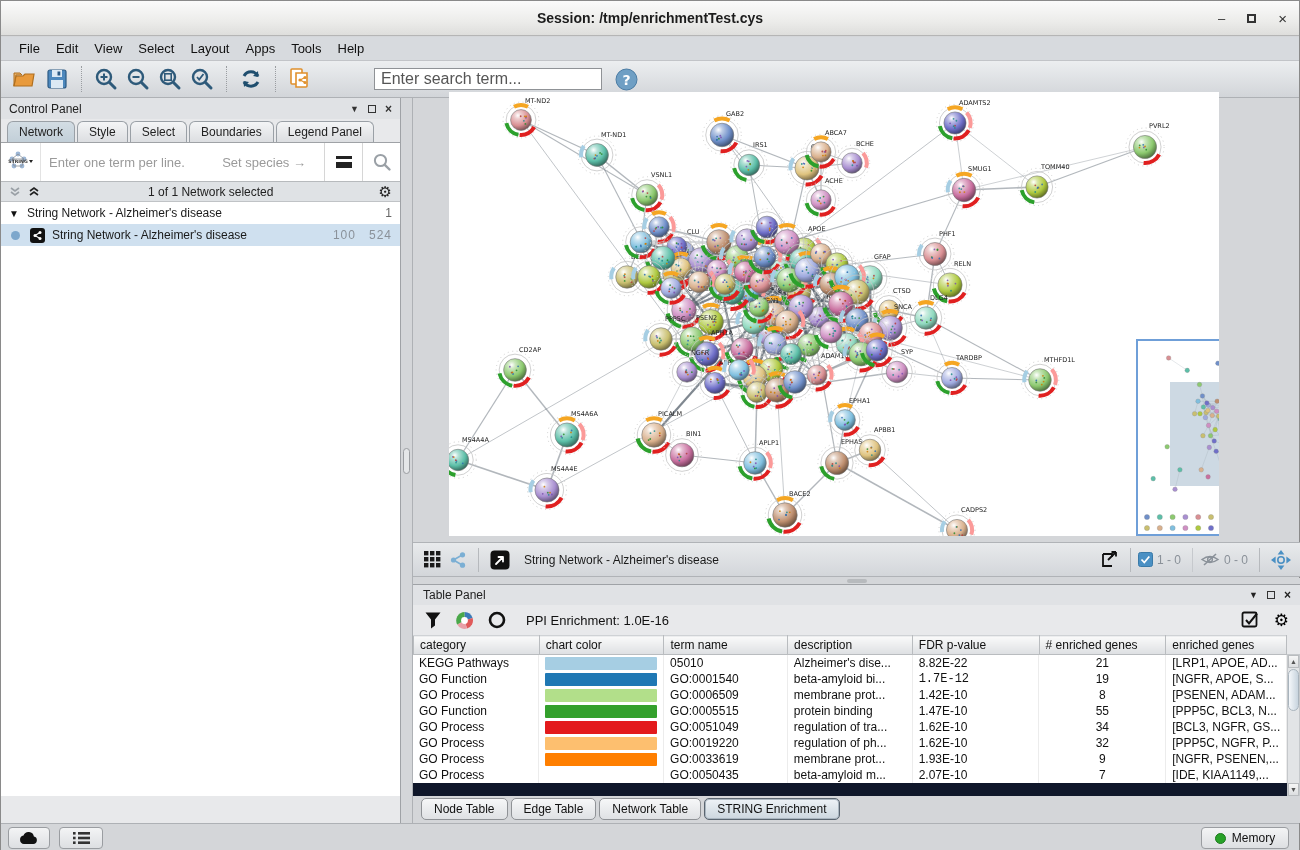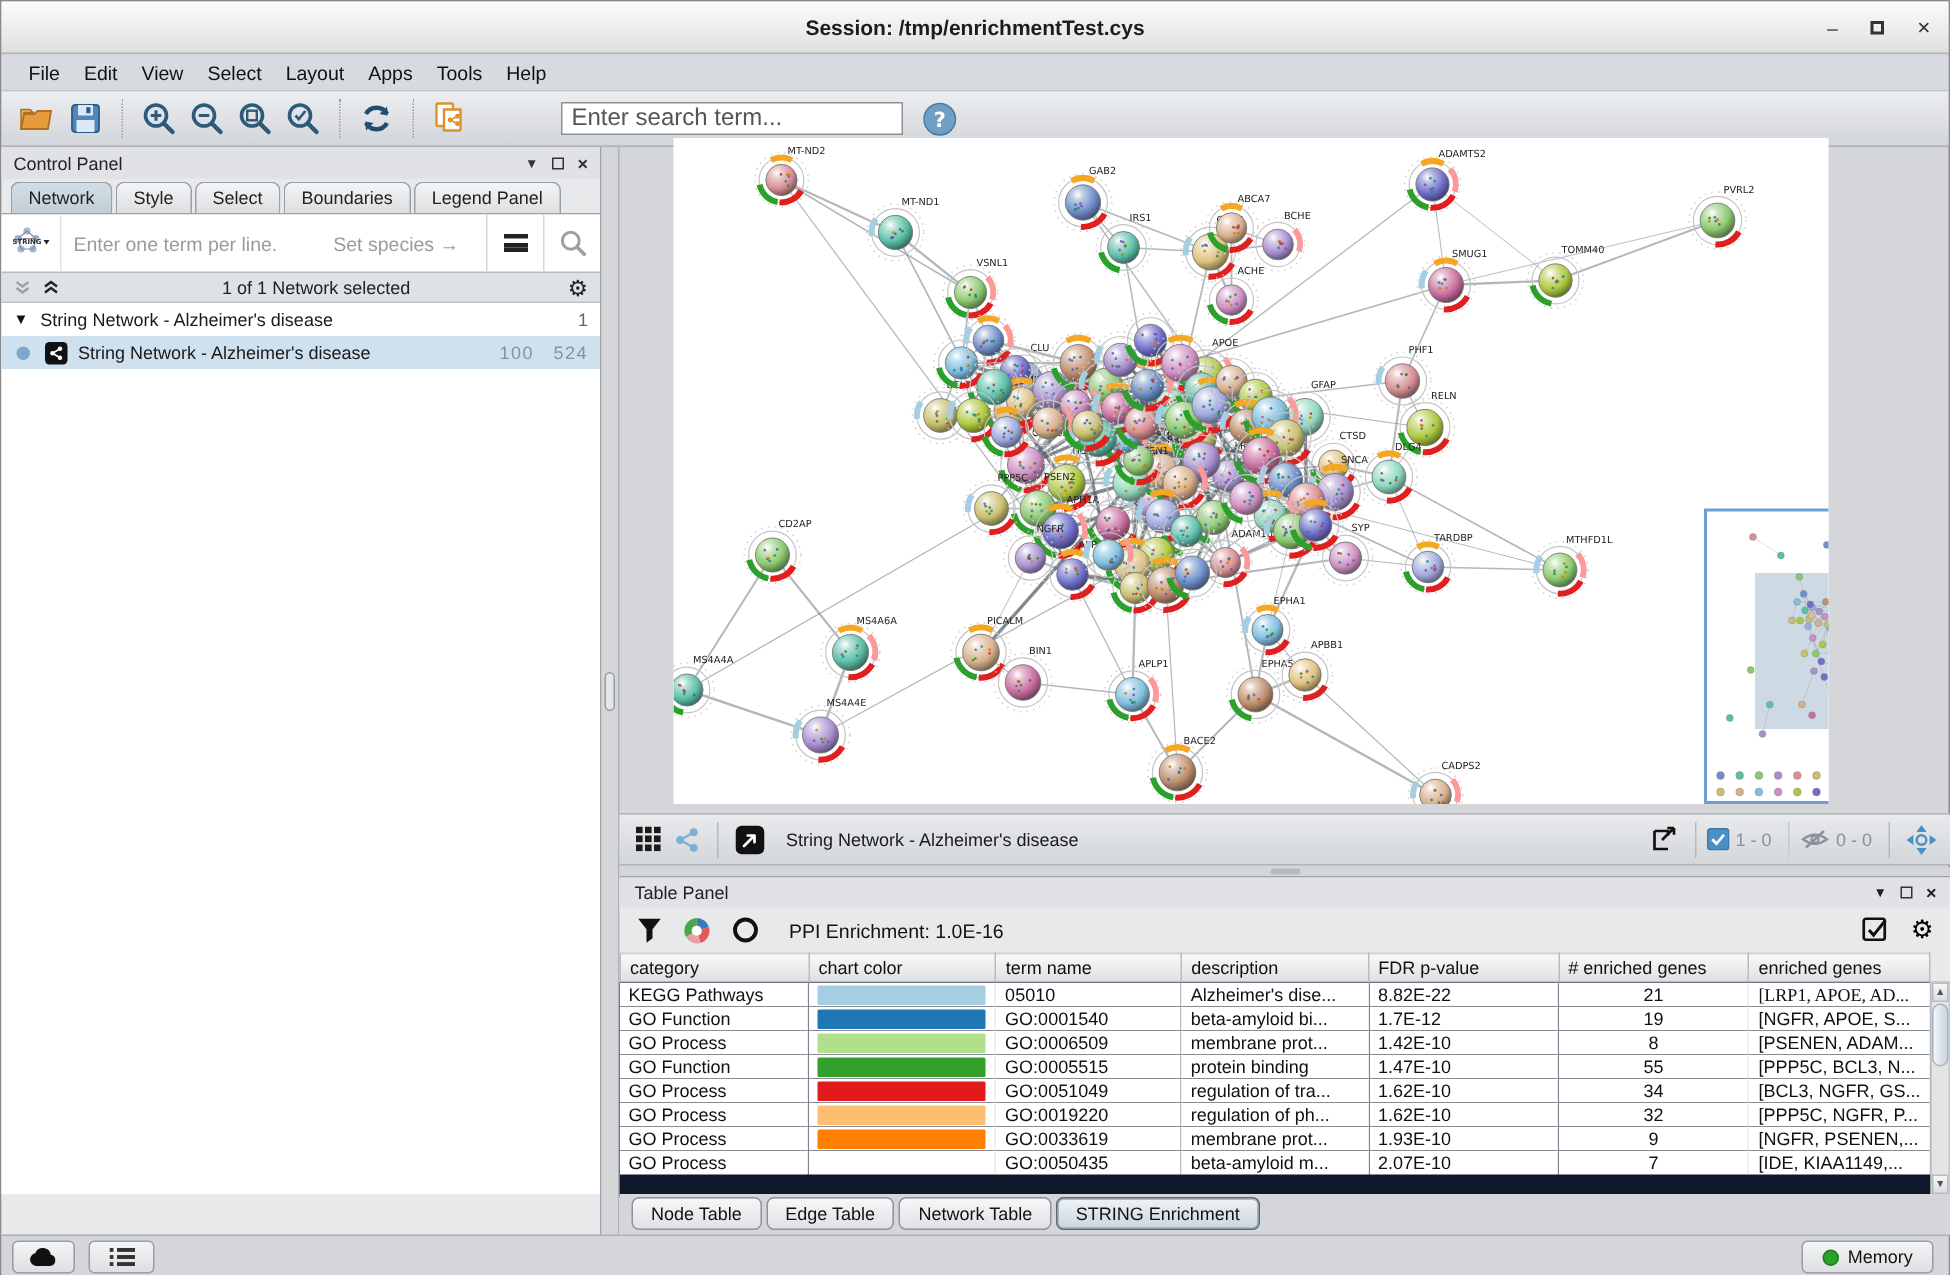--- a/index.html
+++ b/index.html
@@ -2544,30 +2544,30 @@
           <tbody id="tbody">
             <tr>
               <td style="width: 124px;">KEGG Pathways</td>
               <td style="width: 123px;">
                 <div class="swatch" style="background: rgb(166, 206, 227);"></div>
               </td>
               <td style="width: 122px;">05010</td>
               <td style="width: 123px;">Alzheimer's dise...</td>
               <td style="width: 125px;">8.82E-22</td>
               <td class="num" style="width: 125px;">21</td>
-              <td style="width: 119px; font-family: Liberation Serif, serif;">[LRP1, APOE, AD...</td>
+              <td style="width: 119px;">[LRP1, APOE, AD...</td>
             </tr>
             <tr>
               <td style="width: 124px;">GO Function</td>
               <td style="width: 123px;">
                 <div class="swatch" style="background: rgb(31, 120, 180);"></div>
               </td>
               <td style="width: 122px; margin-left: 12px;">GO:0001540</td>
               <td style="width: 123px;">beta-amyloid bi...</td>
-              <td style="width: 125px;">1.7E-12</td>
+              <td style="width: 125px; font-family: Liberation Mono, monospace;">1.7E-12</td>
               <td class="num" style="width: 125px;">19</td>
               <td style="width: 119px;">[NGFR, APOE, S...</td>
             </tr>
             <tr>
               <td style="width: 124px;">GO Process</td>
               <td style="width: 123px;">
                 <div class="swatch" style="background: rgb(178, 223, 138);"></div>
               </td>
               <td style="width: 122px;">GO:0006509</td>
               <td style="width: 123px;">membrane prot...</td>

